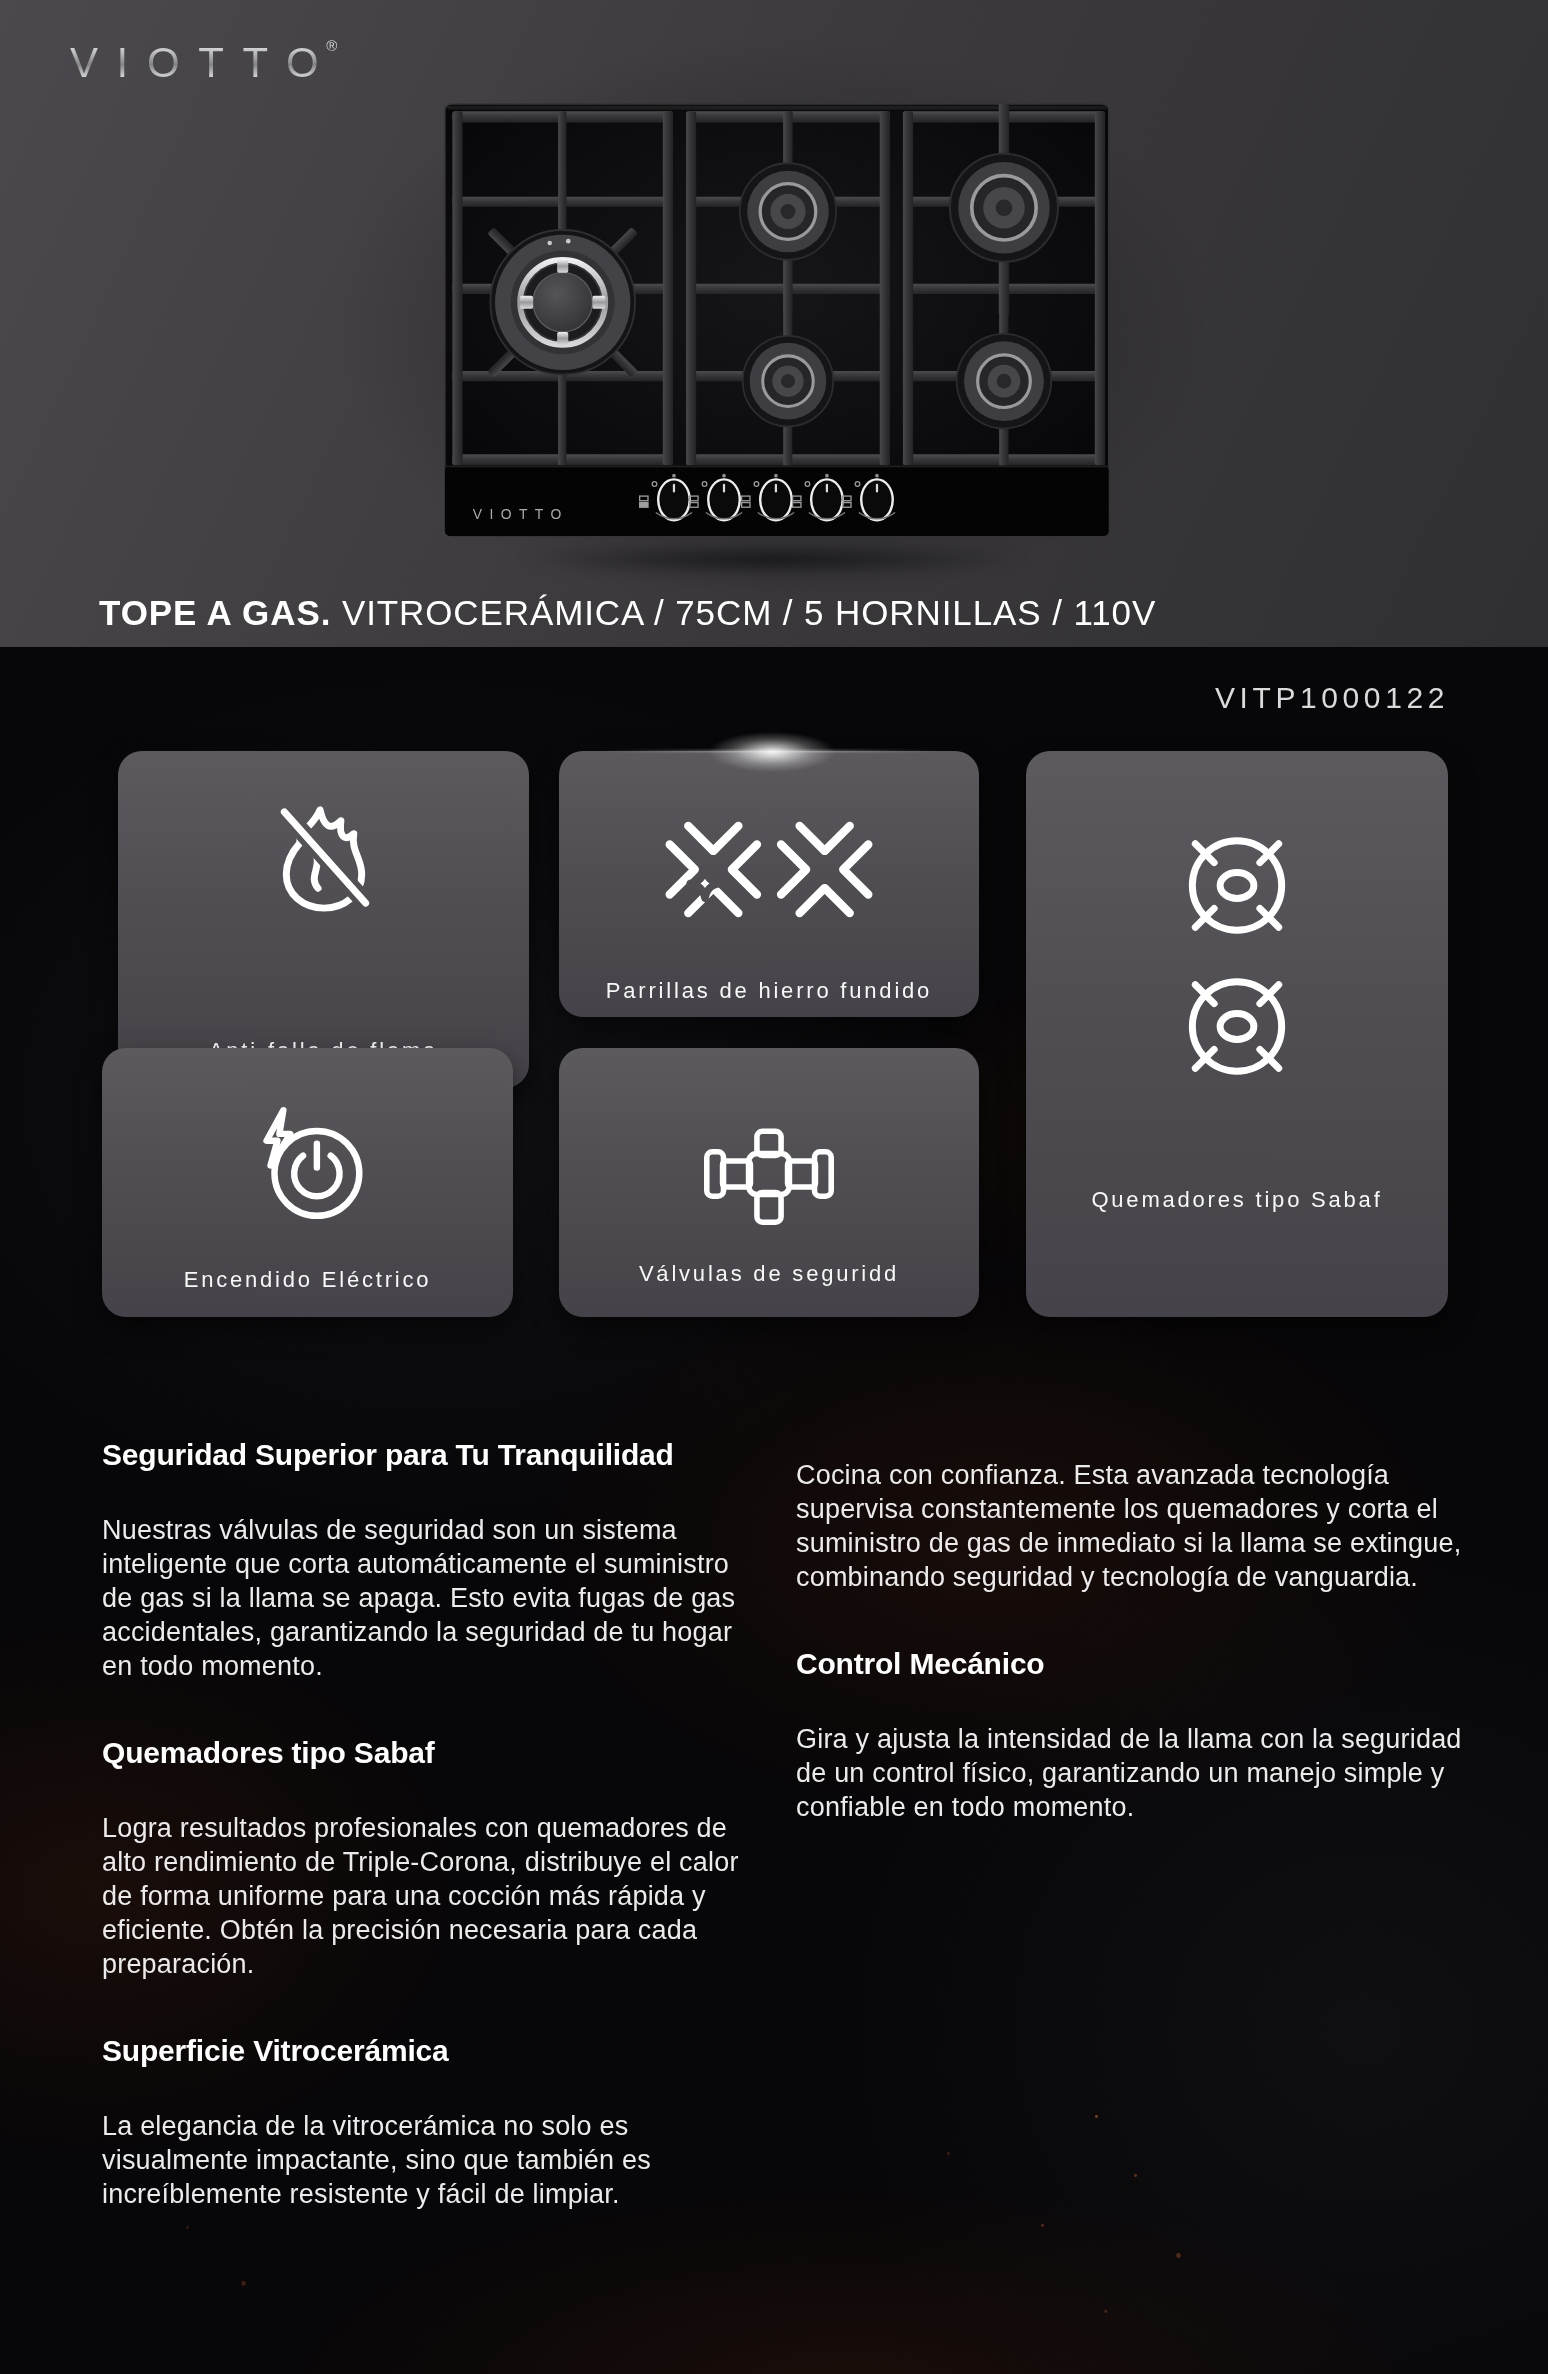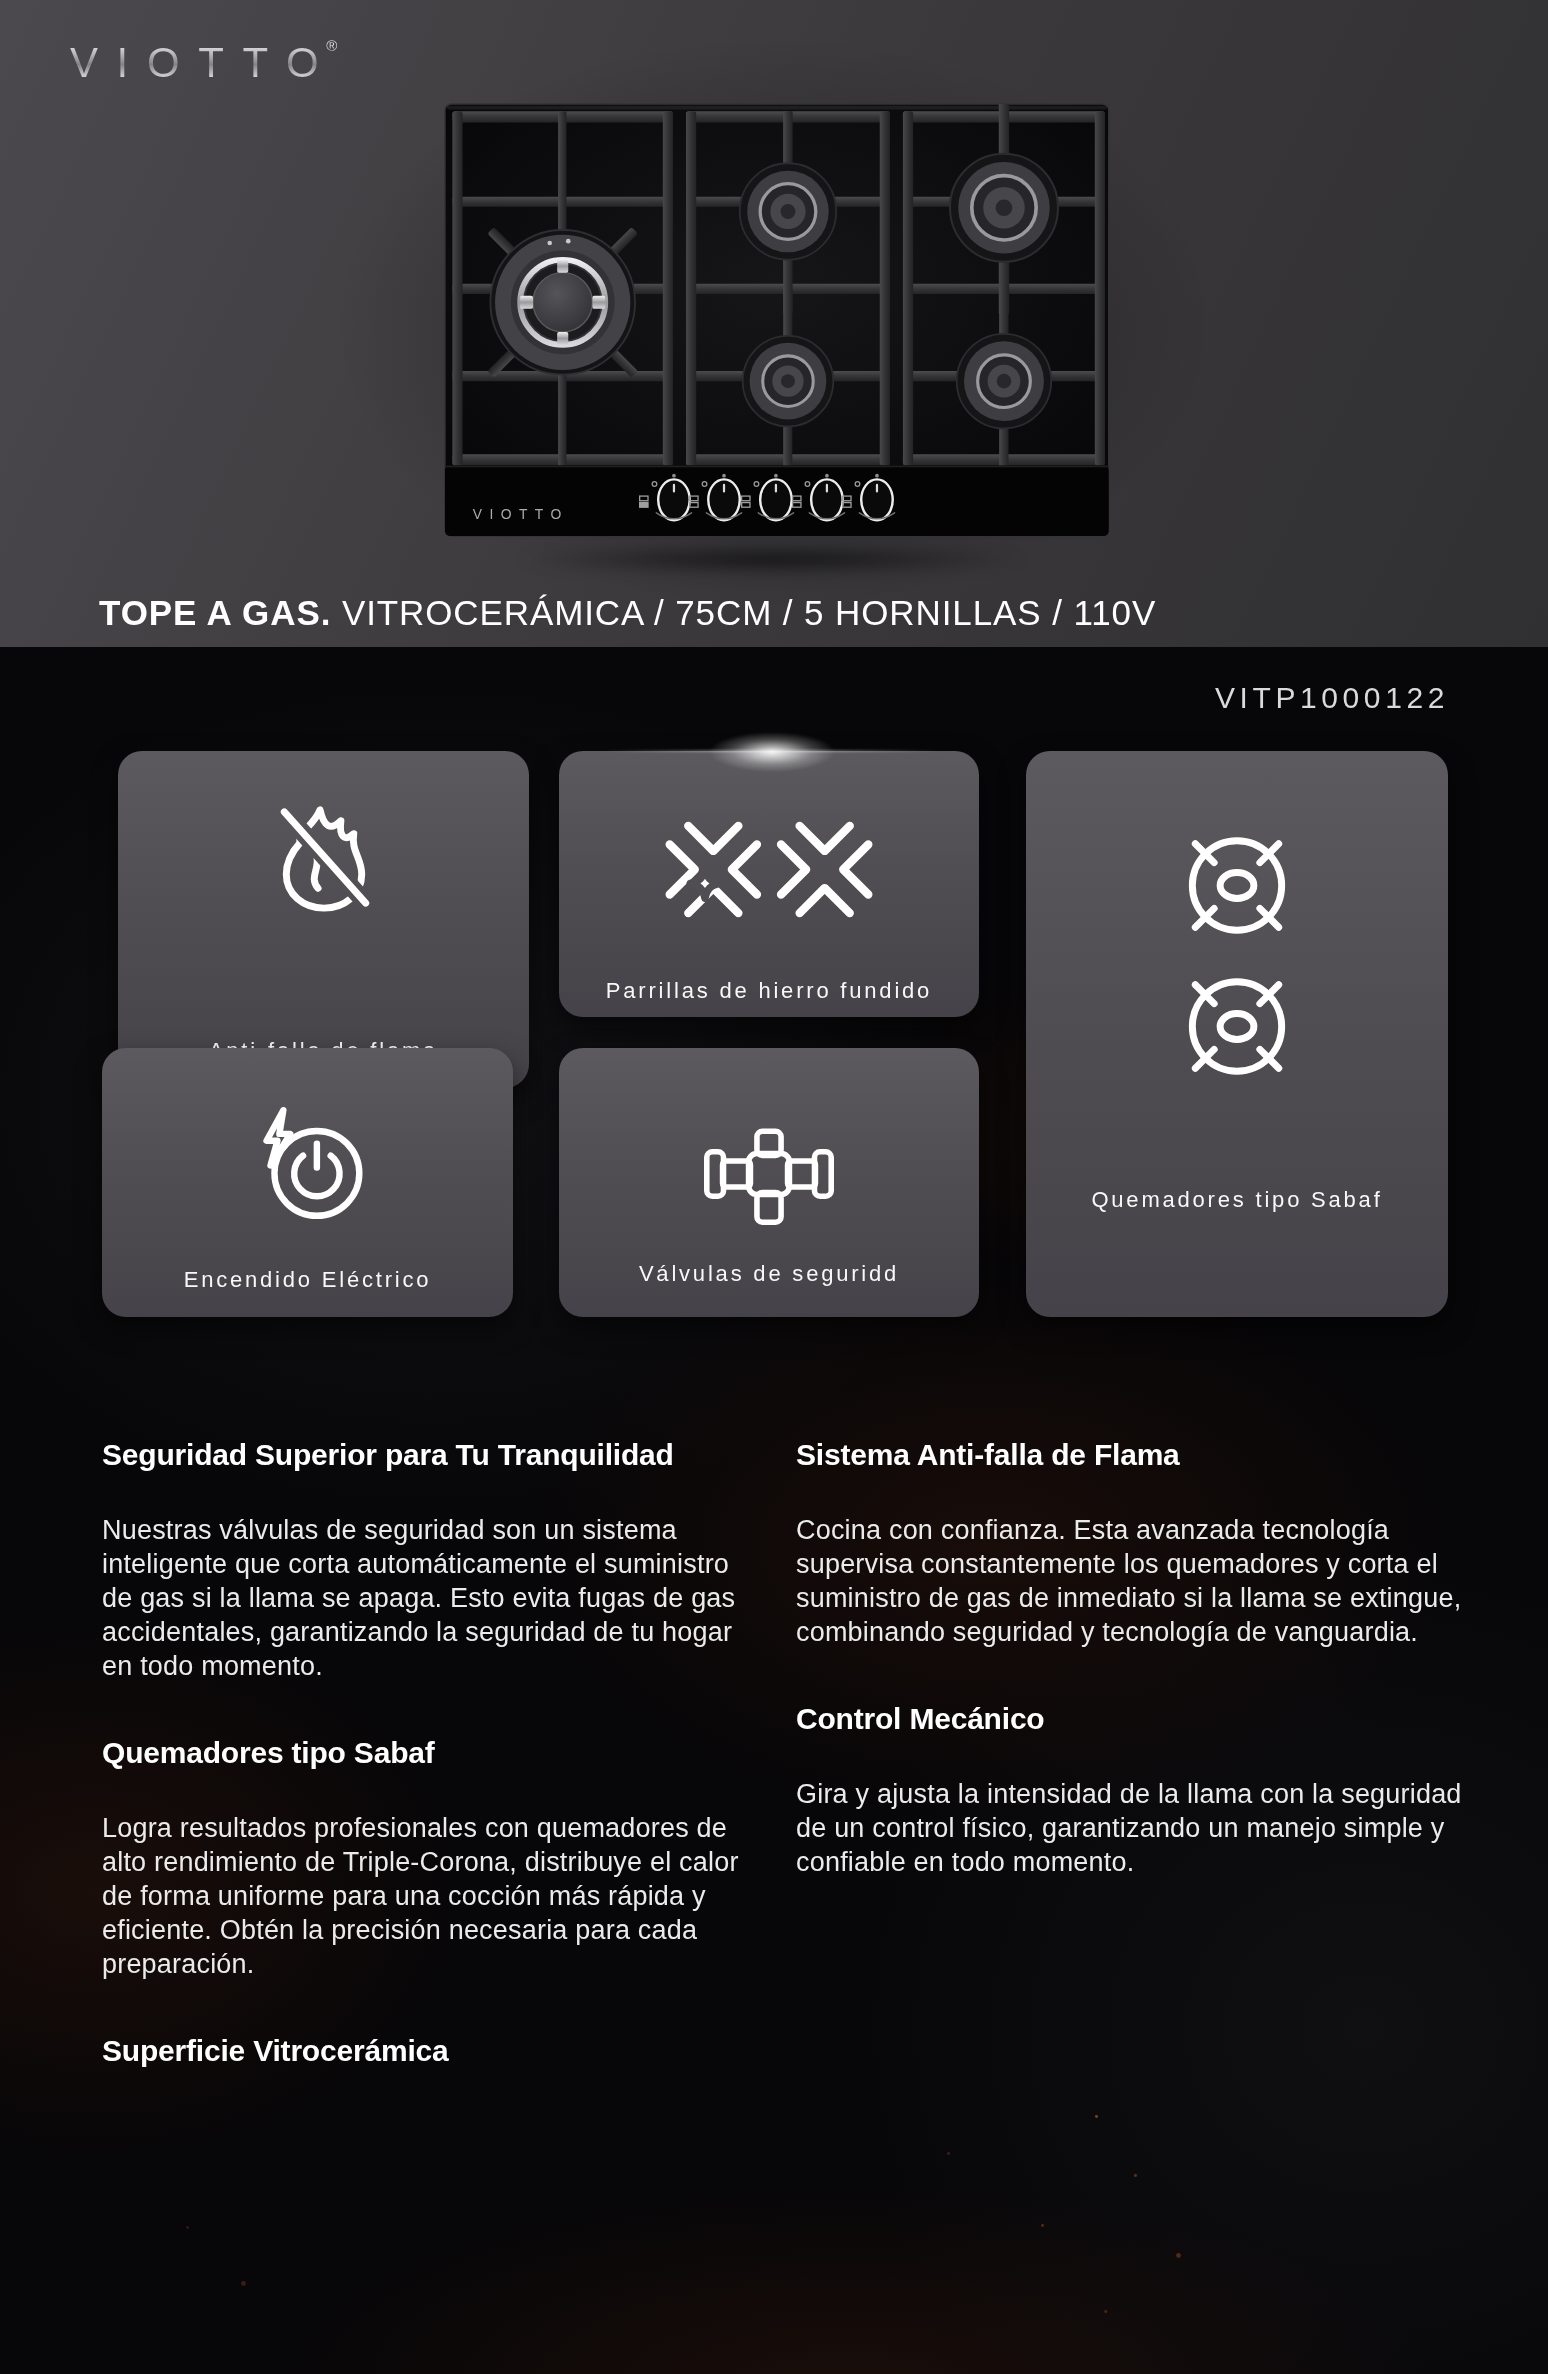--- a/index.html
+++ b/index.html
@@ -394,26 +394,26 @@
     <article>
       <h2>Seguridad Superior para Tu Tranquilidad</h2>
       <p>Nuestras válvulas de seguridad son un sistema inteligente que corta automáticamente el suministro de gas si la llama se apaga. Esto evita fugas de gas accidentales, garantizando la seguridad de tu hogar en todo momento.</p>
     </article>
     <article>
       <h2>Quemadores tipo Sabaf</h2>
       <p>Logra resultados profesionales con quemadores de alto rendimiento de Triple-Corona, distribuye el calor de forma uniforme para una cocción más rápida y eficiente. Obtén la precisión necesaria para cada preparación.</p>
     </article>
     <article>
       <h2>Superficie Vitrocerámica</h2>
+      <p>La elegancia de la vitrocerámica no solo es visualmente impactante, sino que también es increíblemente resistente y fácil de limpiar.</p>
     </article>
   </section>
 
   <section class="col col-right">
     <article>
-      <h2>Sistema Anti-falla de Flama</h2>
       <p>Cocina con confianza. Esta avanzada tecnología supervisa constantemente los quemadores y corta el suministro de gas de inmediato si la llama se extingue, combinando seguridad y tecnología de vanguardia.</p>
     </article>
     <article>
       <h2>Control Mecánico</h2>
       <p>Gira y ajusta la intensidad de la llama con la seguridad de un control físico, garantizando un manejo simple y confiable en todo momento.</p>
     </article>
   </section>
 
 </div>
 

